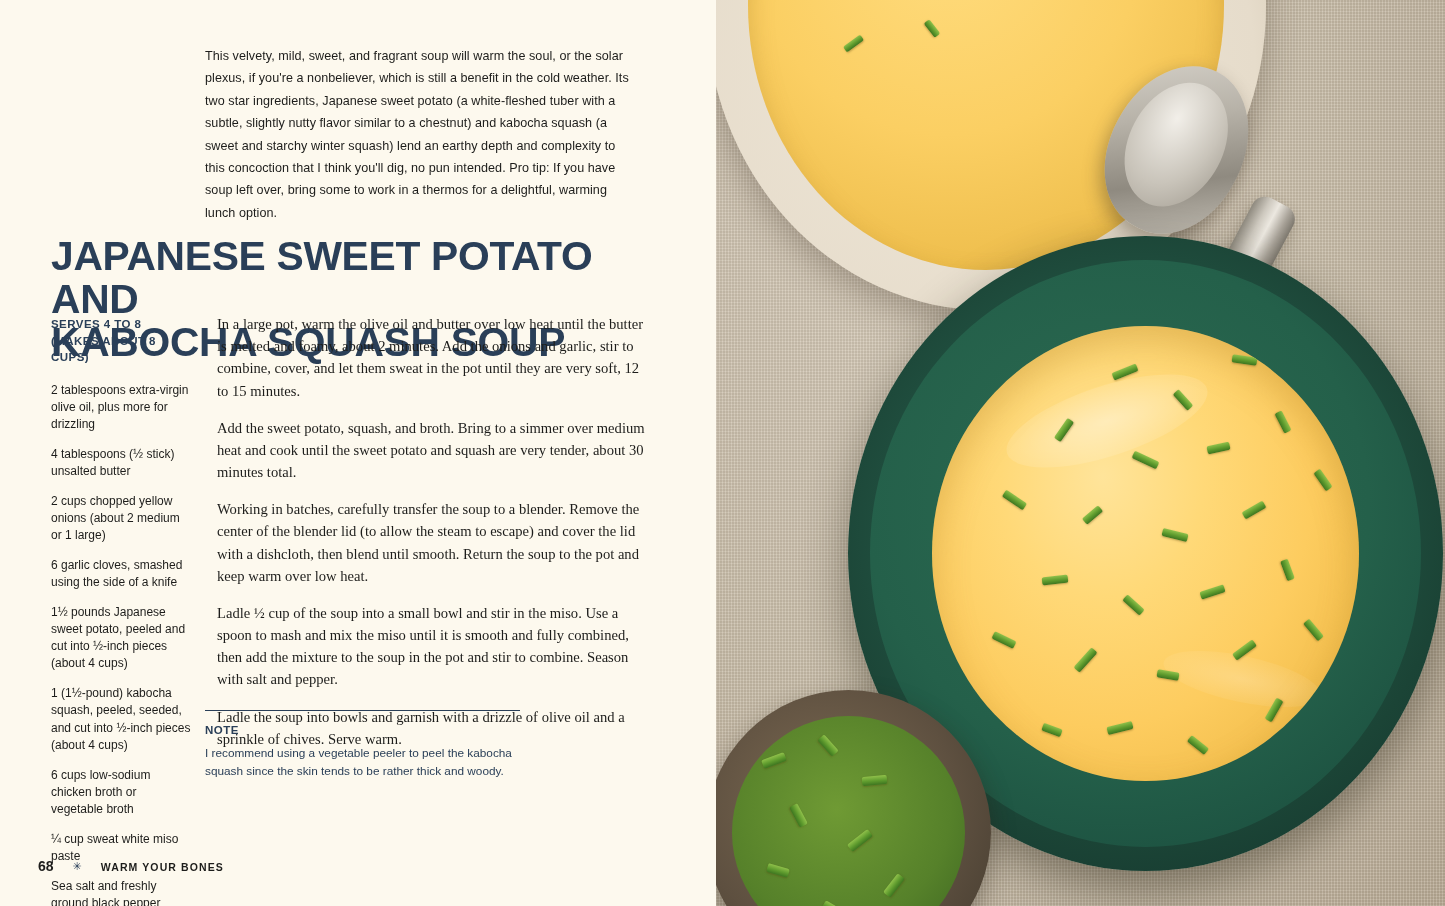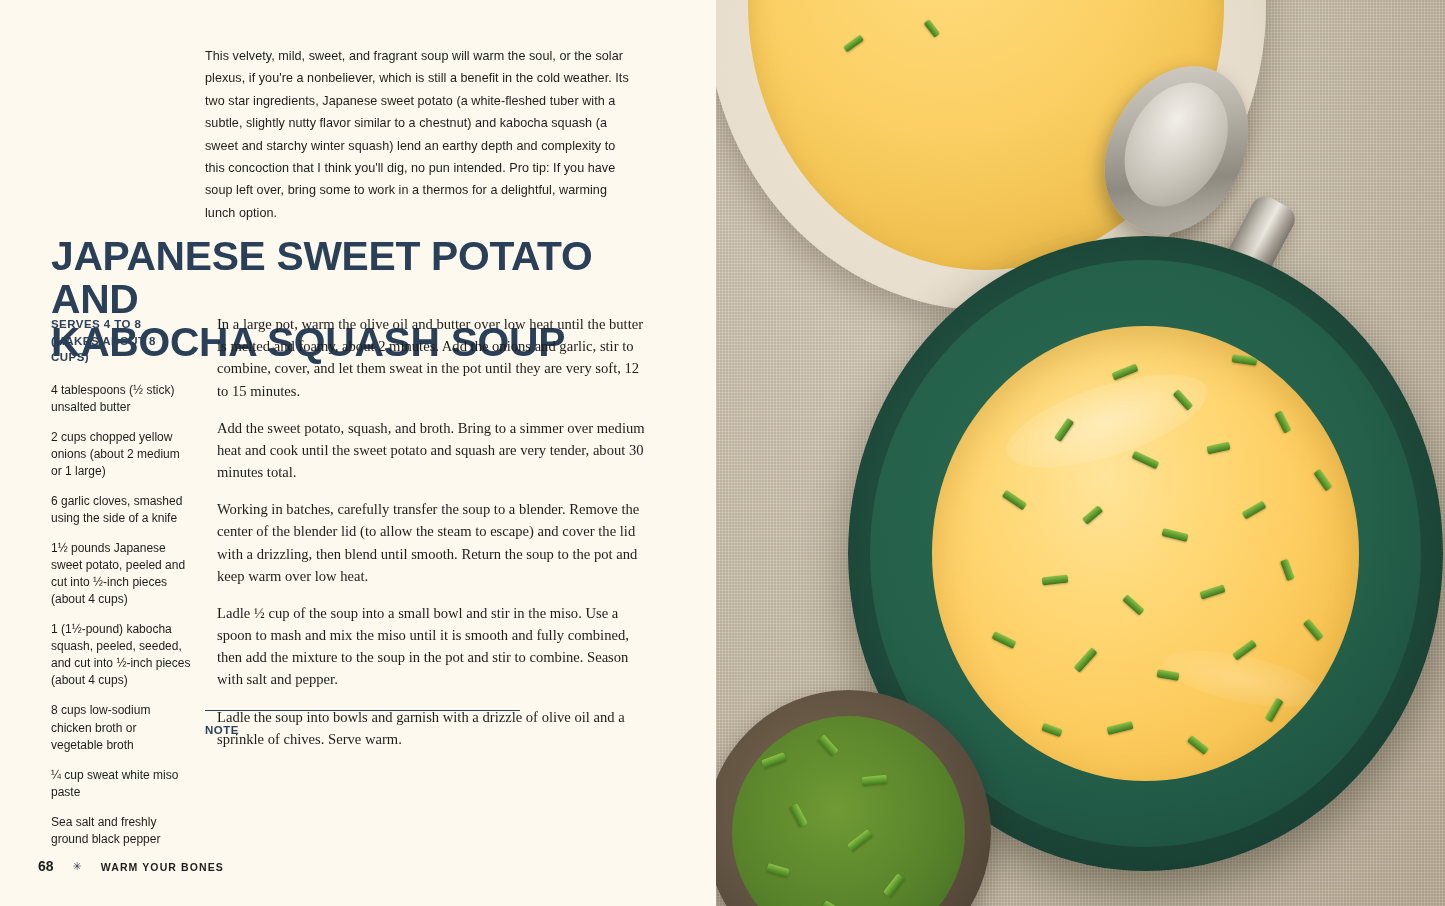--- a/index.html
+++ b/index.html
@@ -309,42 +309,44 @@
     <div class="intro">This velvety, mild, sweet, and fragrant soup will warm the soul, or the solar plexus, if you're a nonbeliever, which is still a benefit in the cold weather. Its two star ingredients, Japanese sweet potato (a white-fleshed tuber with a subtle, slightly nutty flavor similar to a chestnut) and kabocha squash (a sweet and starchy winter squash) lend an earthy depth and complexity to this concoction that I think you'll dig, no pun intended. Pro tip: If you have soup left over, bring some to work in a thermos for a delightful, warming lunch option.</div>
 
     <h1 class="recipe-title">
       <span class="line">JAPANESE SWEET POTATO AND</span>
       <span class="line">KABOCHA SQUASH SOUP</span>
     </h1>
 
     <div class="col-ingredients">
       <div class="serves">SERVES 4 TO 8 (MAKES ABOUT 8 CUPS)</div>
 
+      <div class="ingredient">2 tablespoons extra-virgin olive oil, plus more for drizzling</div>
       <div class="ingredient">4 tablespoons (½ stick) unsalted butter</div>
       <div class="ingredient">2 cups chopped yellow onions (about 2 medium or 1 large)</div>
       <div class="ingredient">6 garlic cloves, smashed using the side of a knife</div>
       <div class="ingredient">1½ pounds Japanese sweet potato, peeled and cut into ½-inch pieces (about 4 cups)</div>
       <div class="ingredient">1 (1½-pound) kabocha squash, peeled, seeded, and cut into ½-inch pieces (about 4 cups)</div>
-      <div class="ingredient">8 cups low-sodium chicken broth or vegetable broth</div>
+      <div class="ingredient">6 cups low-sodium chicken broth or vegetable broth</div>
       <div class="ingredient">¼ cup sweat white miso paste</div>
       <div class="ingredient">Sea salt and freshly ground black pepper</div>
 
     </div>
 
     <div class="col-method">
       <p class="method-p">In a large pot, warm the olive oil and butter over low heat until the butter is melted and foamy, about 2 minutes. Add the onions and garlic, stir to combine, cover, and let them sweat in the pot until they are very soft, 12 to 15 minutes.</p>
       <p class="method-p">Add the sweet potato, squash, and broth. Bring to a simmer over medium heat and cook until the sweet potato and squash are very tender, about 30 minutes total.</p>
-      <p class="method-p">Working in batches, carefully transfer the soup to a blender. Remove the center of the blender lid (to allow the steam to escape) and cover the lid with a drizzling, then blend until smooth. Return the soup to the pot and keep warm over low heat.</p>
+      <p class="method-p">Working in batches, carefully transfer the soup to a blender. Remove the center of the blender lid (to allow the steam to escape) and cover the lid with a dishcloth, then blend until smooth. Return the soup to the pot and keep warm over low heat.</p>
       <p class="method-p">Ladle ½ cup of the soup into a small bowl and stir in the miso. Use a spoon to mash and mix the miso until it is smooth and fully combined, then add the mixture to the soup in the pot and stir to combine. Season with salt and pepper.</p>
       <p class="method-p">Ladle the soup into bowls and garnish with a drizzle of olive oil and a sprinkle of chives. Serve warm.</p>
     </div>
 
     <div class="note-block">
       <div class="note-rule"></div>
       <div class="note-label">NOTE</div>
+      <div class="note-text">I recommend using a vegetable peeler to peel the kabocha squash since the skin tends to be rather thick and woody.</div>
     </div>
 
     <div class="footer">
       <span class="folio">68</span>
       <span class="footer-star">✳</span>
       <span class="footer-title">WARM YOUR BONES</span>
     </div>
   </div>
 
   <div class="photo-page" title="photo">

